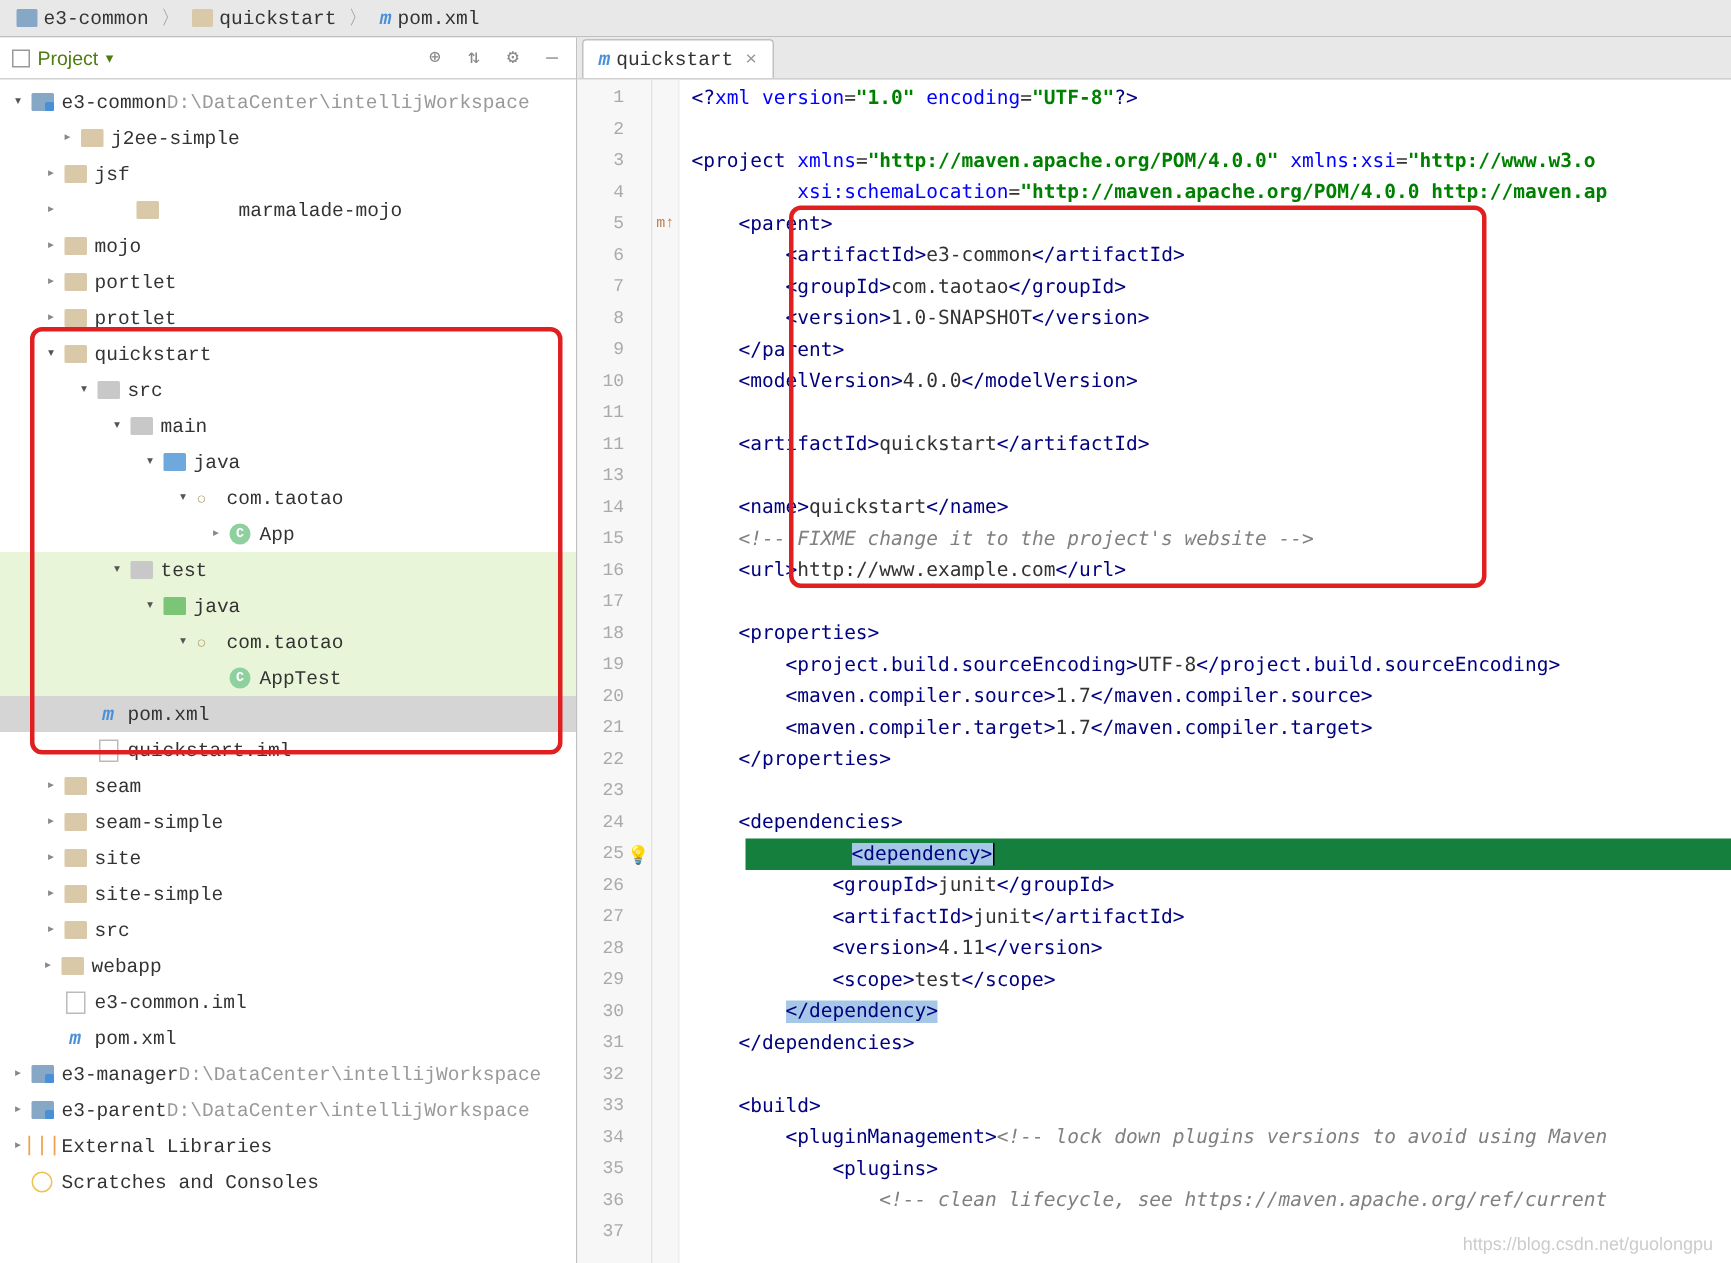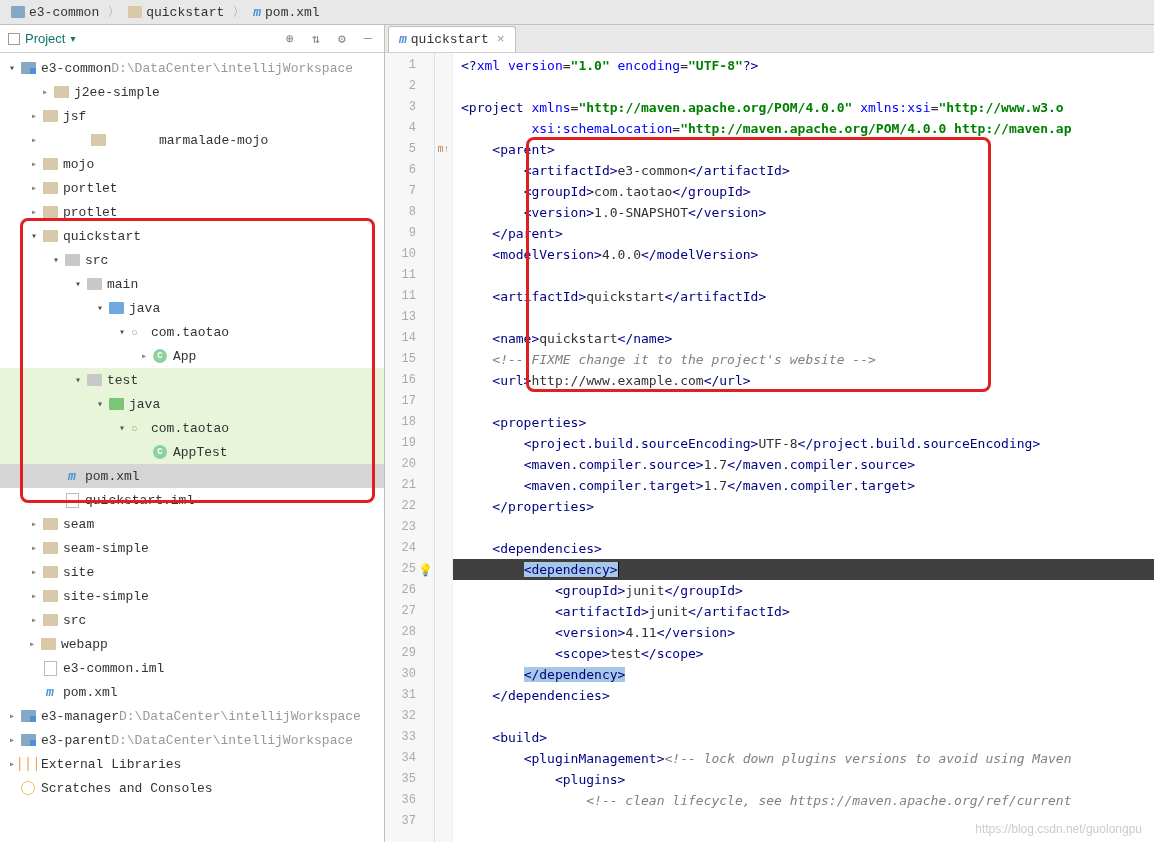--- a/index.html
+++ b/index.html
@@ -5,21 +5,21 @@
 * { box-sizing: border-box; margin: 0; padding: 0; }
 body { font-family: "Consolas", "Courier New", monospace; font-size: 13px; background: #f2f2f2; color: #333; width: 1154px; height: 842px; overflow: hidden; }
 .top-nav { height: 25px; background: #e8e8e8; border-bottom: 1px solid #c0c0c0; display: flex; align-items: center; padding: 0 5px; }
 .breadcrumb-item { display: flex; align-items: center; gap: 4px; padding: 2px 6px; color: #333; }
 .breadcrumb-sep { color: #999; margin: 0 2px; }
 .folder-icon-sm { width: 14px; height: 12px; background: #87a7c7; display: inline-block; border-radius: 1px; }
 .m-icon { color: #4a90d9; font-weight: bold; font-style: italic; }
 .main-container { display: flex; height: 817px; }
 .sidebar { width: 385px; background: #fff; border-right: 1px solid #c0c0c0; display: flex; flex-direction: column; }
 .sidebar-header { height: 28px; border-bottom: 1px solid #d0d0d0; display: flex; align-items: center; padding: 0 8px; justify-content: space-between; }
-.sidebar-title { display: flex; align-items: center; gap: 5px; font-family: Arial, sans-serif; color: #0f766e; }
+.sidebar-title { display: flex; align-items: center; gap: 5px; font-family: Arial, sans-serif; color: #4d7c0f; }
 .sidebar-tools { display: flex; gap: 10px; color: #888; }
 .tool-icon { cursor: pointer; display: inline-flex; width: 16px; height: 16px; align-items: center; justify-content: center; }
 .tree { flex: 1; overflow: auto; padding: 3px 0; position: relative; }
 .tree-row { height: 24px; display: flex; align-items: center; white-space: nowrap; padding-right: 5px; }
 .tree-row.selected { background: #d5d5d5; }
 .tree-row.green { background: #e8f5d8; }
 .tree-arrow { width: 14px; text-align: center; color: #666; font-size: 10px; user-select: none; }
 .tree-arrow.down::before { content: "▾"; color: #555; }
 .tree-arrow.right::before { content: "▸"; color: #888; }
 .tree-arrow.none { visibility: hidden; }
@@ -46,21 +46,21 @@
 .editor-tab .close { color: #999; margin-left: 4px; }
 .editor-body { flex: 1; display: flex; overflow: hidden; position: relative; }
 .gutter { width: 50px; background: #f7f7f7; border-right: 1px solid #e0e0e0; padding-top: 2px; text-align: right; }
 .gutter .ln { height: 21px; padding-right: 18px; color: #aaa; font-size: 12px; line-height: 21px; }
 .gutter .ln.bulb { position: relative; }
 .gutter .ln.bulb::after { content:"💡"; position:absolute; right:1px; top:2px; font-size:12px;}
 .marker-col { width: 18px; background: #f7f7f7; border-right: 1px solid #efefef; padding-top:2px;}
 .marker-col .mk { height:21px; display:flex; align-items:center; justify-content:center; font-size:10px; color:#c08050;}
 .code { flex: 1; padding-top: 2px; overflow: hidden; position: relative; font-family: "Consolas", monospace; }
 .code-line { height: 21px; line-height: 21px; white-space: pre; padding-left: 8px; }
-.code-line.hl-yellow { background: #404040; }
+.code-line.hl-yellow { background: #15803d; margin-left: 44px; }
 .tag { color: #000080; font-weight: normal; }
 .attr-name { color: #0000ff; }
 .attr-val { color: #008000; font-weight: bold; }
 .comment { color: #808080; font-style: italic; }
 .sel { background: #a6c8e6; }
 .cursor { border-right: 1px solid #000; }
 .red-box-editor { position: absolute; left: 73px; top: 84px; width: 465px; height: 255px; border: 3px solid #e02020; border-radius: 8px; pointer-events: none; }
 .watermark { position: absolute; right: 12px; bottom: 6px; color: #ccc; font-family: Arial; font-size: 12px; }
 </style>
 </head>

